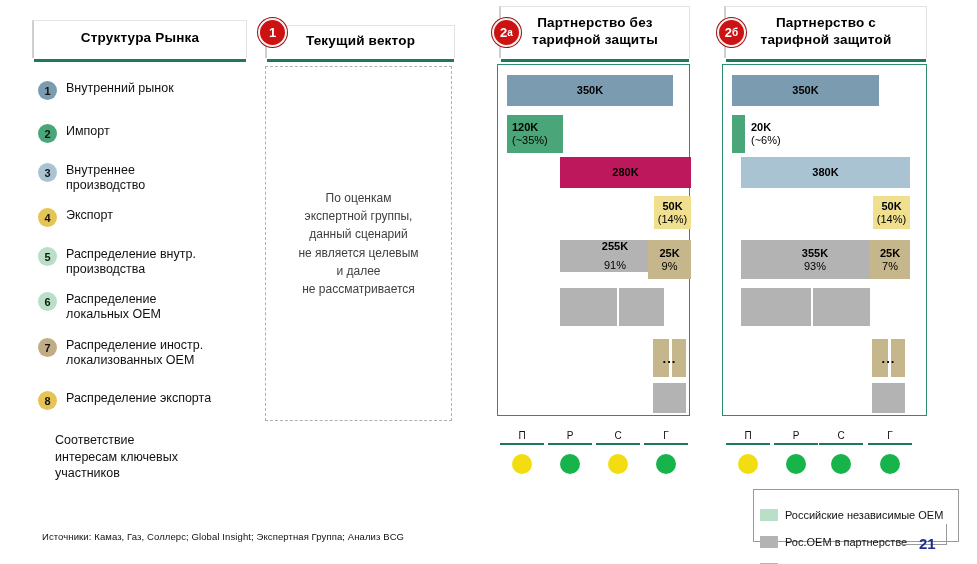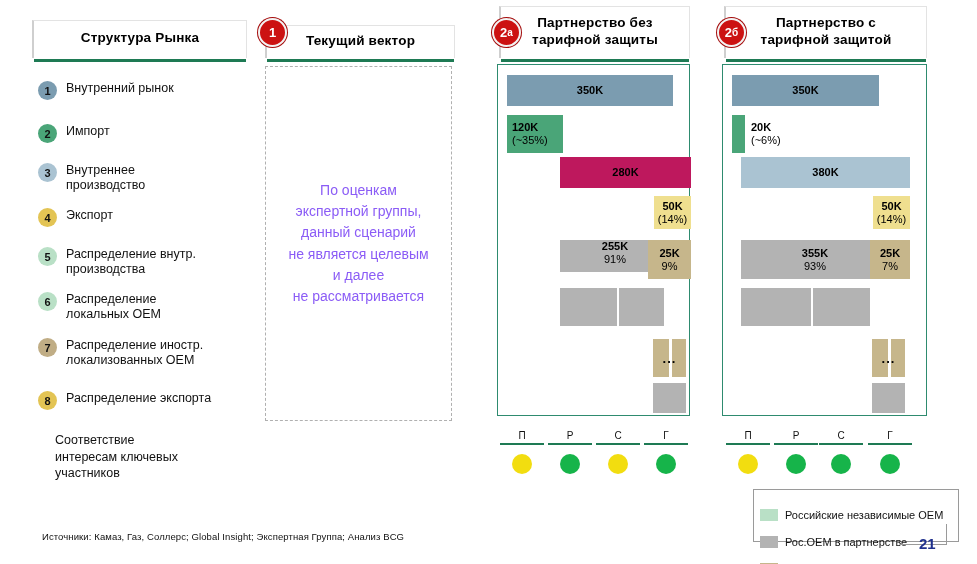--- a/index.html
+++ b/index.html
@@ -67,21 +67,21 @@
 
   
   .dashed-panel{
     position:absolute;
     border:1px dashed #b0b0b0;
     box-sizing:border-box;
     background:#fff;
     display:flex;align-items:center;justify-content:center;
   }
   .dashed-text{
-    font-size:14px;line-height:1.52;text-align:center;color:#8b5cf6;
+    font-size:12px;line-height:1.52;text-align:center;color:#404040;
     white-space:pre-line;
   }
 
   
   .chart-panel{
     position:absolute;
     border:1px solid #2e8b6f;
     box-sizing:border-box;
     background:#fff;
   }
@@ -223,21 +223,21 @@
 
     <div class="bar" style="left:62px;top:92px;width:131px;height:31px;background:#be185d;">
       <b>280K</b>
     </div>
 
     <div class="bar" style="left:156px;top:131px;width:37px;height:33px;background:#efdf8f;flex-direction:column;justify-content:center;">
       <b>50K</b>
       <span class="pct">(14%)</span>
     </div>
 
-    <div class="bar" style="left:62px;top:175px;width:88px;height:32px;background:#b3b3b3;flex-direction:column;justify-content:flex-start;padding-left:22px;">
+    <div class="bar" style="left:62px;top:175px;width:88px;height:32px;background:#b3b3b3;flex-direction:column;justify-content:space-between;padding-left:22px;">
       <b>255K</b>
       <span class="pct">91%</span>
     </div>
 
     <div class="bar" style="left:150px;top:175px;width:43px;height:39px;background:#c6b68b;flex-direction:column;justify-content:center;">
       <b>25K</b>
       <span class="pct">9%</span>
     </div>
 
     <div class="bar" style="left:62px;top:223px;width:57px;height:38px;background:#b3b3b3;"></div>

